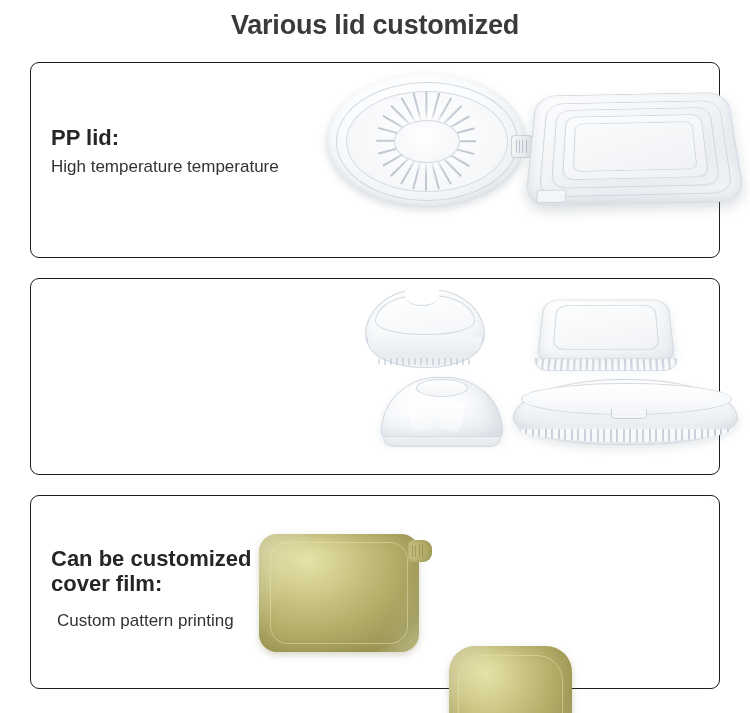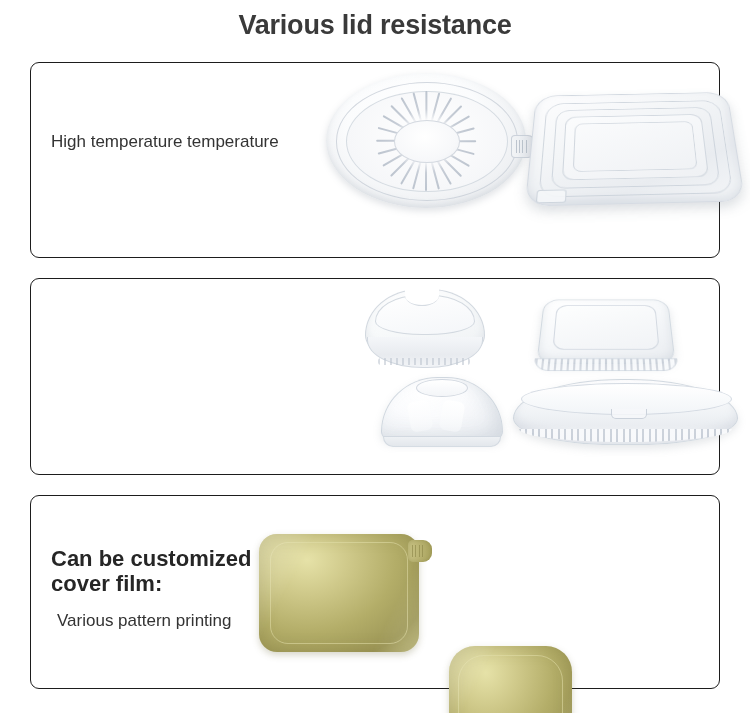--- a/index.html
+++ b/index.html
@@ -347,25 +347,26 @@
     position: absolute; left: 4px; top: 5px;
     width: 14px; height: 12px;
     background: repeating-linear-gradient(to right, rgba(138,132,70,0.6) 0 1px, transparent 1px 3.4px);
   }
 
   #gold-square { left: 418px; top: 32px; width: 123px; height: 122px; border-radius: 26px; }
 </style>
 </head>
 <body>
 
-<div class="page-title">Various lid resistance</div>
+<div class="page-title">Various lid customized</div>
 
 <div class="card" id="card-1">
 
   <div class="card-text">
+    <div class="card-heading">PP lid:</div>
     <div class="card-sub">High temperature temperature</div>
   </div>
 
   <div class="card-art">
 
     <div class="prod" id="pp-round">
       <div class="disc"></div>
       <div class="rim"></div>
       <div class="rim2"></div>
       <div class="rib" style="transform: rotate(0deg)   translateY(20px)"></div>
@@ -442,21 +443,21 @@
     </div>
 
   </div>
 </div>
 
 <div class="card" id="card-3">
 
   <div class="card-text">
     <div class="card-heading">Can be customized
 cover film:</div>
-    <div class="card-sub">Various pattern printing</div>
+    <div class="card-sub">Custom pattern printing</div>
   </div>
 
   <div class="card-art">
 
     <div class="prod gold" id="gold-rect">
       <div class="gtab"></div>
     </div>
 
     <div class="prod gold" id="gold-square">
       

